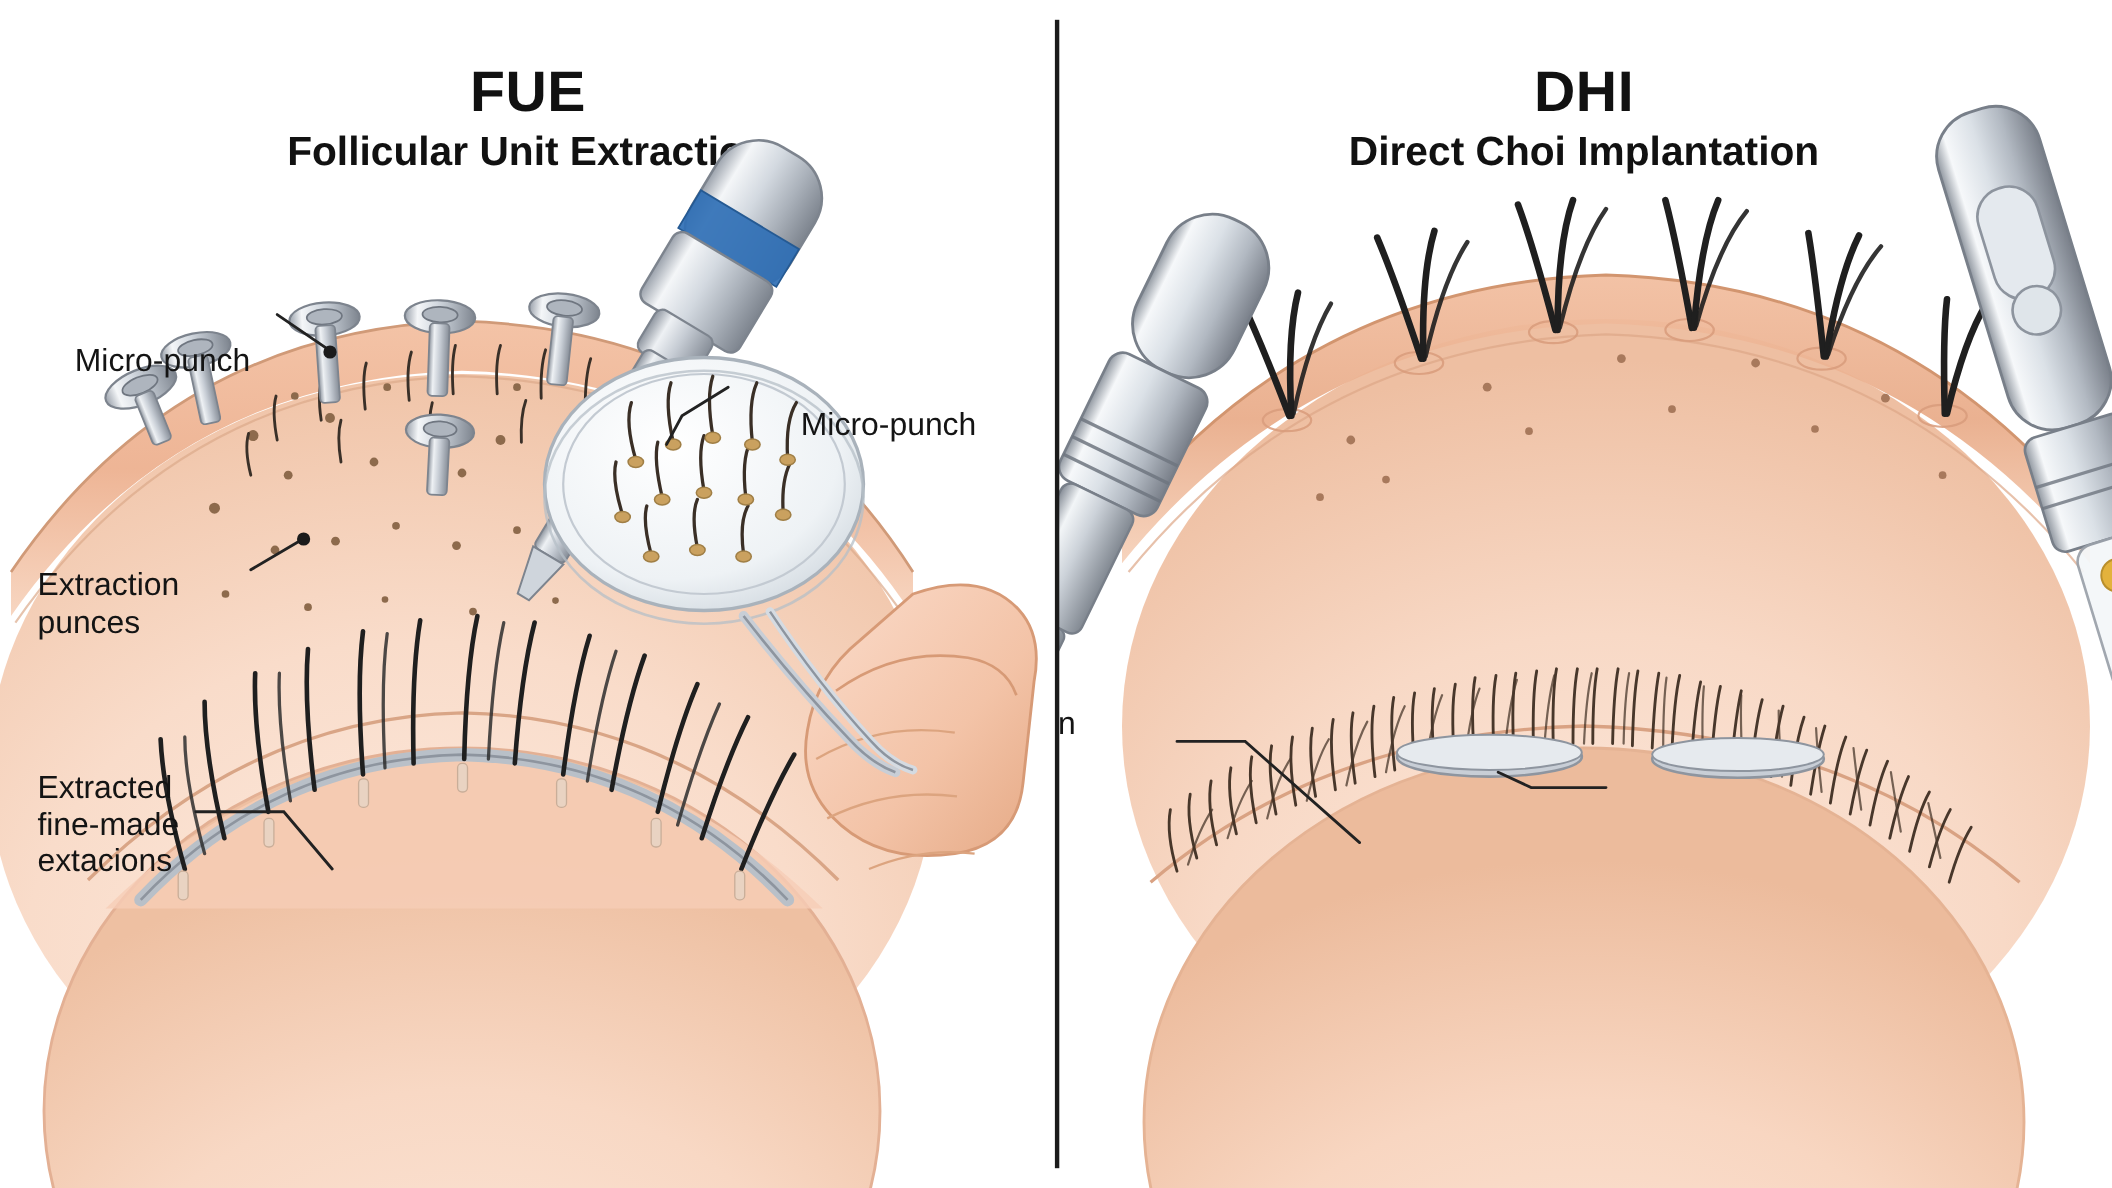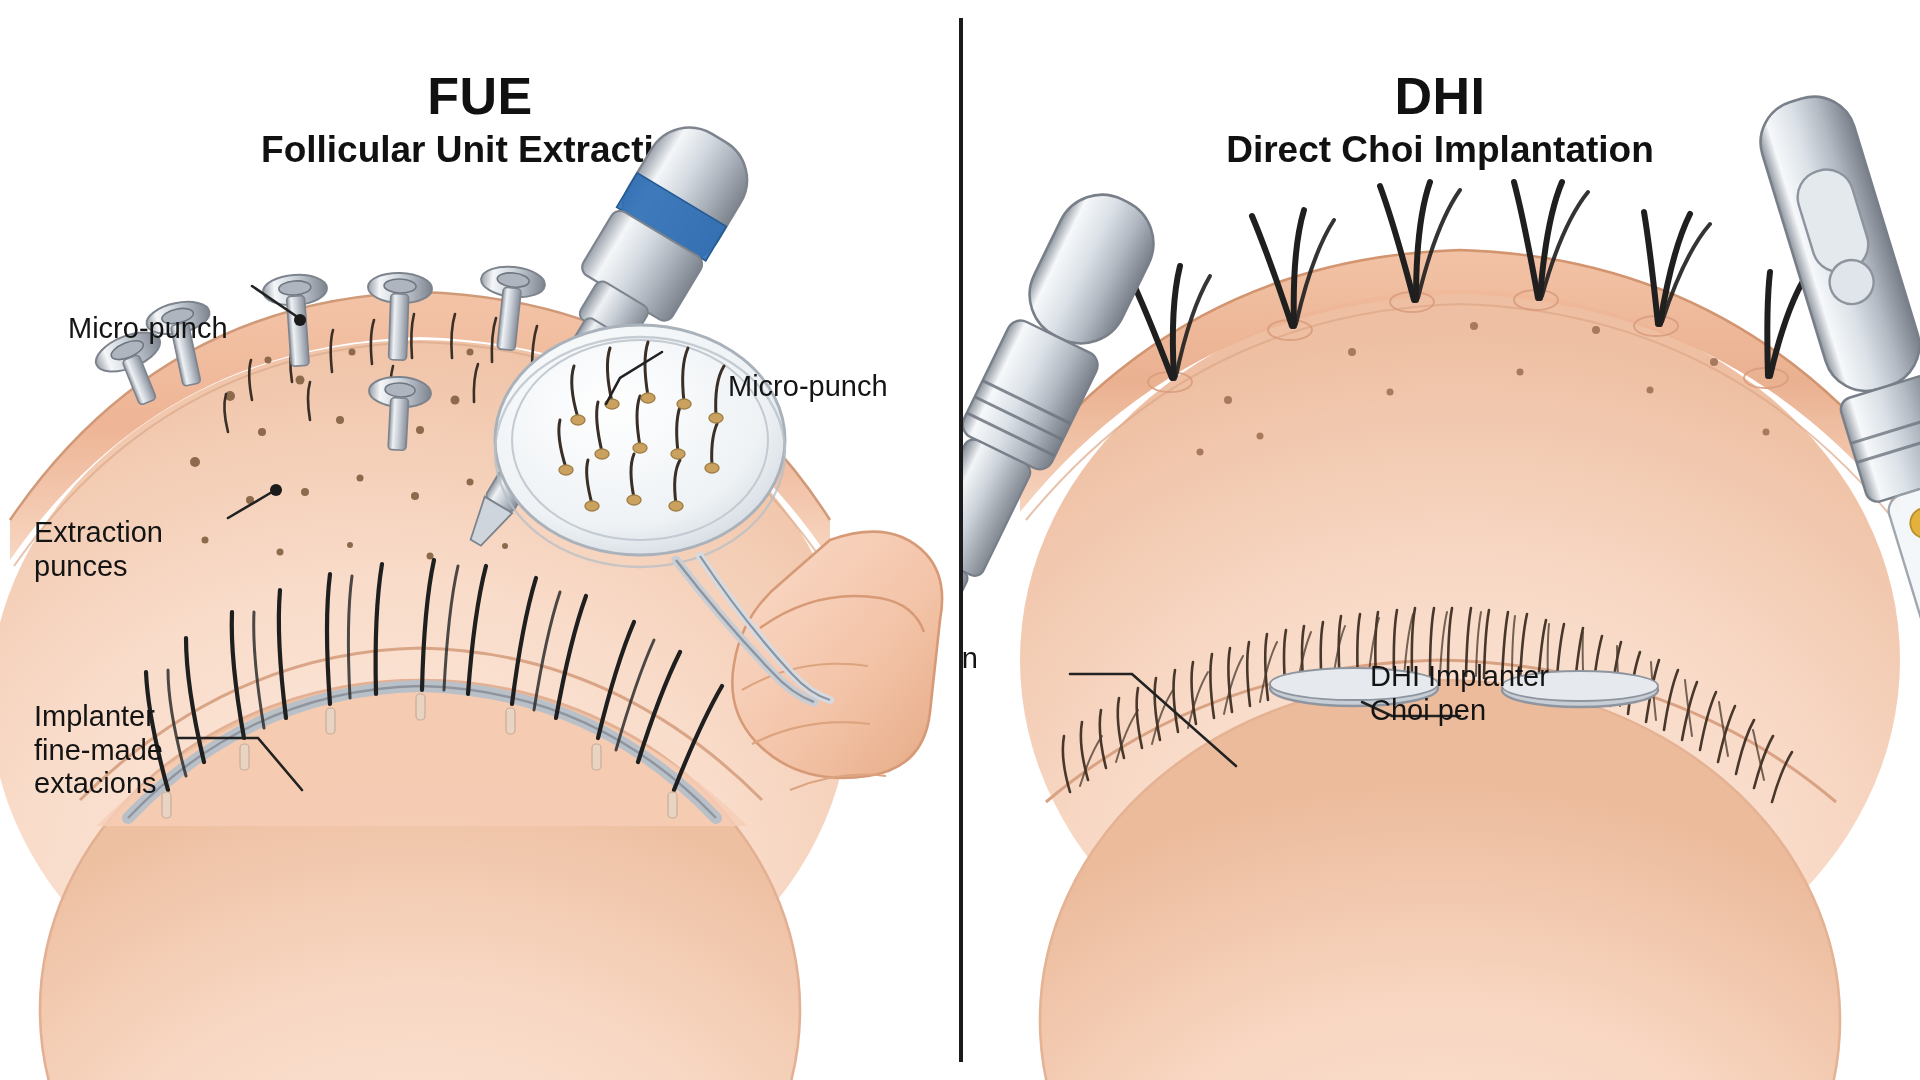--- a/index.html
+++ b/index.html
@@ -6,21 +6,21 @@
   body{width:1920px;height:1080px;overflow:hidden;font-family:"Liberation Sans",sans-serif;}
   #stage{position:relative;width:1920px;height:1080px;background:#ffffff;}
 
   .panel{position:absolute;top:0;height:1080px;width:960px;overflow:hidden;}
   #panel-fue{left:0;}
   #panel-dhi{left:960px;}
 
   .divider{position:absolute;left:959px;top:18px;width:4px;height:1044px;background:#1b1b1b;}
 
   .title-block{position:absolute;text-align:center;width:100%;}
-  .title{font-size:52px;font-weight:bold;color:#111;letter-spacing:.5px;line-height:1;margin-top:12px;}
+  .title{font-size:52px;font-weight:bold;color:#111;letter-spacing:.5px;line-height:1;}
   .subtitle{font-size:37px;font-weight:bold;color:#111;margin-top:9px;line-height:1;}
 
   .label{position:absolute;font-size:29px;font-weight:normal;color:#141414;line-height:1.16;white-space:pre-line;}
 
   svg{position:absolute;left:0;top:0;overflow:visible;}
 </style>
 </head>
 <body>
 
 <div id="stage">
@@ -289,21 +289,21 @@
       <g fill="#1b1b1b">
         <circle cx="300" cy="320" r="6"></circle>
         <circle cx="276" cy="490" r="6"></circle>
       </g>
     </svg>
 
     <div class="label" style="left:68px; top:312px;">Micro-punch</div>
     <div class="label" style="left:34px; top:516px;">Extraction
 punces</div>
     <div class="label" style="left:728px; top:370px;">Micro-punch</div>
-    <div class="label" style="left:34px; top:700px;">Implanter
+    <div class="label" style="left:34px; top:700px;">Extracted
 fine-made
 extacions</div>
   </div>
 
   <div class="panel" id="panel-dhi">
 
     <div class="title-block" style="top:58px;">
       <div class="title">DHI</div>
       <div class="subtitle">Direct Choi Implantation</div>
     </div>
@@ -518,18 +518,16 @@
       </g>
 
       <g stroke="#222" stroke-width="2.6" fill="none" stroke-linecap="round">
         <path d="M110 674 L 172 674 L 276 766"></path>
         <path d="M500 716 L 432 716 L 402 702"></path>
       </g>
     </svg>
 
     <div class="label" style="left:-140px; top:642px;">Implantation
 pen inetion</div>
-    <div class="label" style="left:410px; top:660px;">DHI Implanter
-Choi pen</div>
   </div>
 
   <div class="divider"></div>
 </div>
 
 </body></html>

